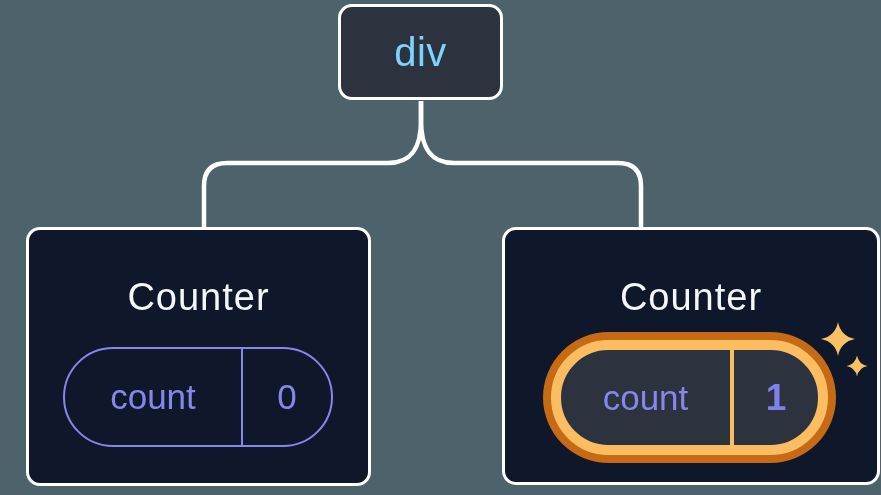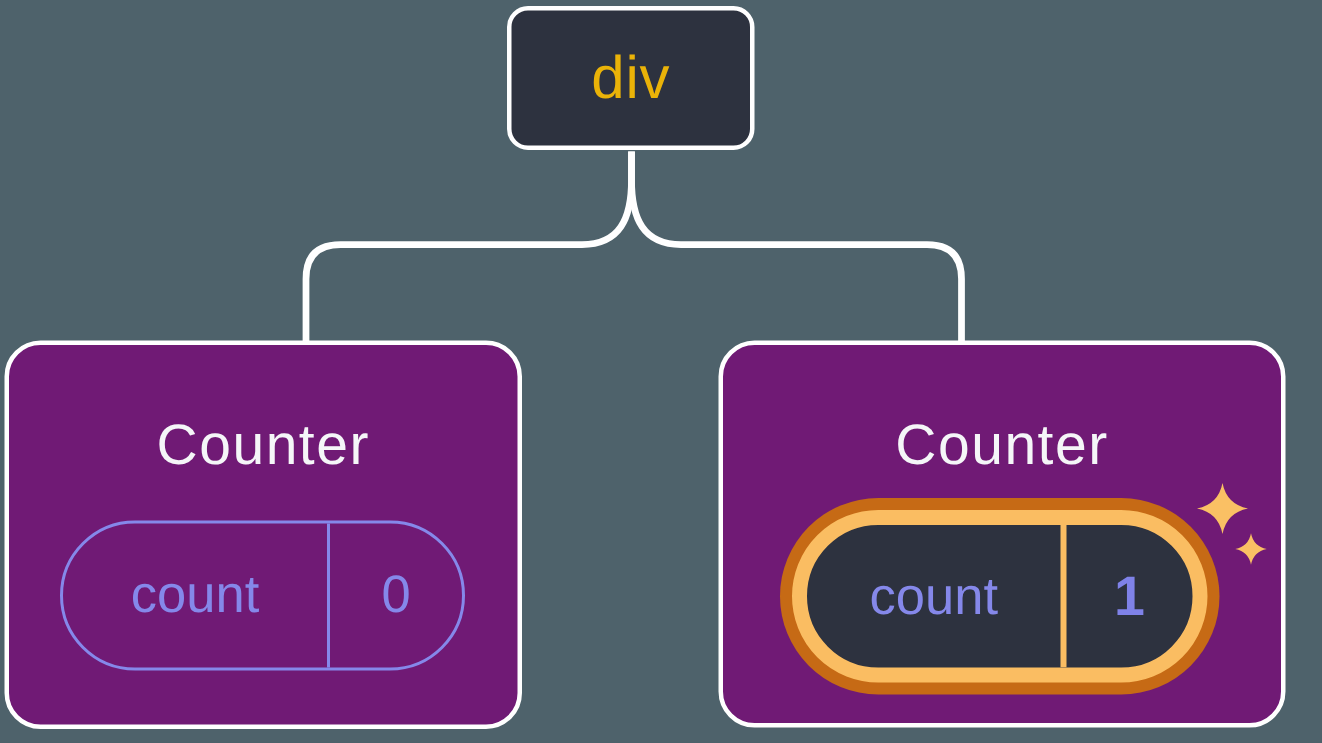--- a/index.html
+++ b/index.html
@@ -7,24 +7,24 @@
     position:relative;width:881px;height:495px;overflow:hidden;
     background:#4E626B;
     font-family:"Liberation Sans",sans-serif;
   }
   .connectors{position:absolute;left:0;top:0;width:881px;height:495px;}
   .node-root{
     position:absolute;left:338px;top:4px;width:165px;height:96px;
     box-sizing:border-box;background:#2D323F;border:3px solid #FFFFFF;
     border-radius:14px;display:flex;align-items:center;justify-content:center;
   }
-  .node-root-label{color:#eab308;font-size:40px;font-weight:500;letter-spacing:0.5px;}
+  .node-root-label{color:#7dd3fc;font-size:40px;font-weight:500;letter-spacing:0.5px;}
   .card{
-    position:absolute;box-sizing:border-box;background:#701a75;
-    border:3px solid #FFFFFF;border-radius:24px;
+    position:absolute;box-sizing:border-box;background:#0f172a;
+    border:3px solid #FFFFFF;border-radius:14px;margin-left:23px;
   }
   .card-left{left:3px;top:227px;width:345px;height:259px;}
   .card-right{left:479px;top:227px;width:378px;height:258px;}
   .card-title{
     position:absolute;top:48px;left:0;right:0;text-align:center;
     color:#F5F6F8;font-size:38px;font-weight:500;letter-spacing:1px;line-height:1;
   }
   
   .state-pill{
     position:absolute;left:34px;top:117px;width:270px;height:100px;

